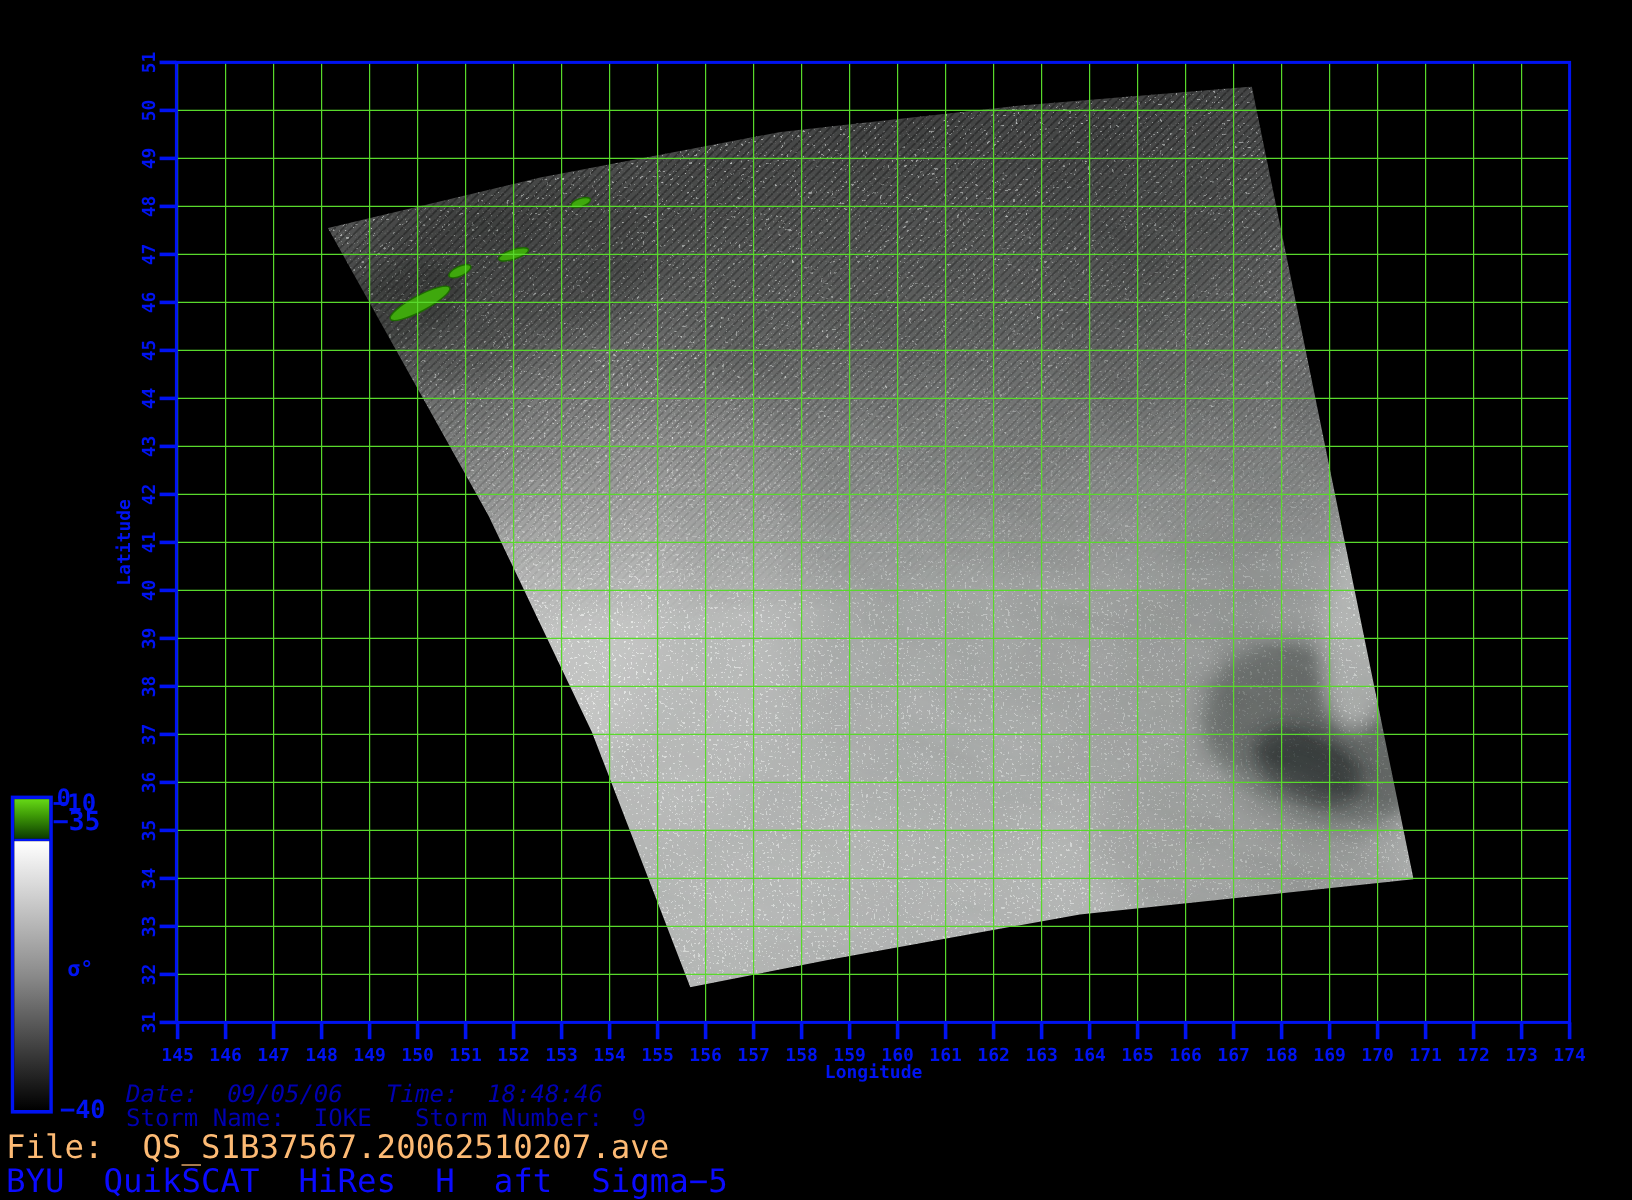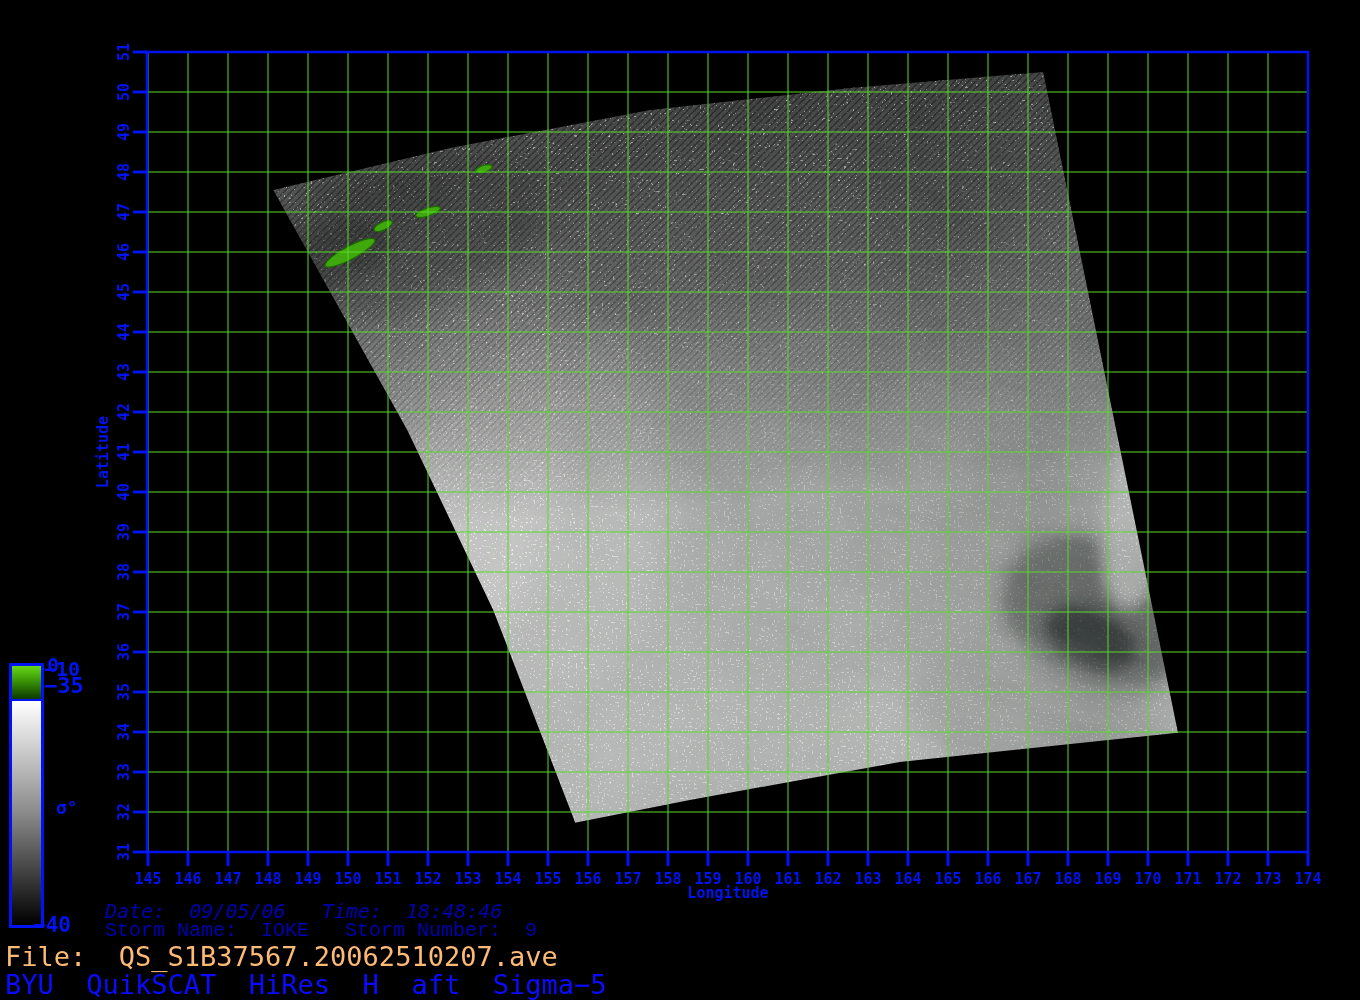--- a/index.html
+++ b/index.html
@@ -10,25 +10,25 @@
   .colorbar{position:absolute;left:9px;top:663px;width:35px;height:265px;z-index:2;
             border:3px solid #0013f2;box-sizing:border-box;background:#000;}
   .cb-green{width:100%;height:33px;background:linear-gradient(#66d816 0%,#3f9c07 40%,#0b3a00 100%);}
   .cb-div{width:100%;height:2px;background:#0013f2;}
   .cb-gray{width:100%;height:224px;background:linear-gradient(#ffffff 0%,#8a8a8a 50%,#000000 100%);}
   .cb-label{position:absolute;color:#0013f2;font-weight:bold;z-index:2;white-space:pre;}
   .cb-l0  {left:47px;top:653px;font-size:20px;}
   .cb-l35 {left:44px;top:673px;font-size:22px;}
   .cb-l10 {left:44px;top:657px;font-size:20px;}
   .cb-unit{left:56px;top:797px;font-size:18px;}
-  .cb-l40 {left:33px;top:913px;font-size:21px;}
+  .cb-l40 {left:50px;top:913px;font-size:21px;}
   
   .footer-line{position:absolute;z-index:2;white-space:pre;line-height:1;}
   .f-date {left:105px;top:901px;font-size:20px;color:#0000b2;font-style:italic;}
-  .f-storm{left:105px;top:921px;font-size:20px;color:#0000b2;font-family:Liberation Mono, monospace;}
+  .f-storm{left:105px;top:921px;font-size:20px;color:#0000b2;}
   .f-file {left:5px;top:943px;font-size:27px;color:#fdba74;}
   .f-byu  {left:5px;top:971px;font-size:27px;color:#0b0bff;}
 </style>
 </head>
 <body>
 
 <div class="screen">
 
   <svg id="plot-svg" width="1360" height="1000">
       <defs>

